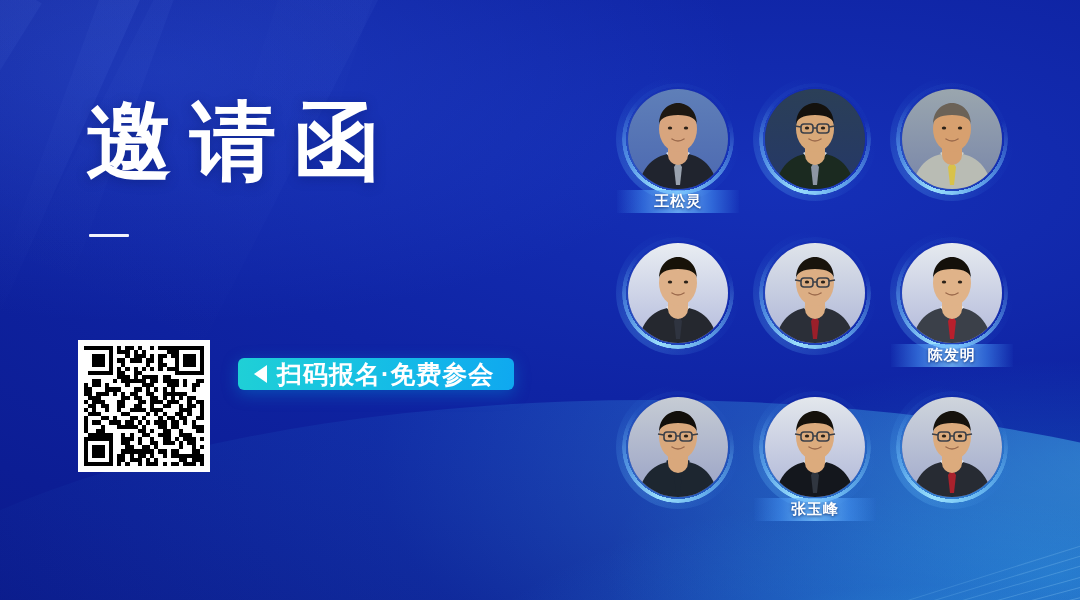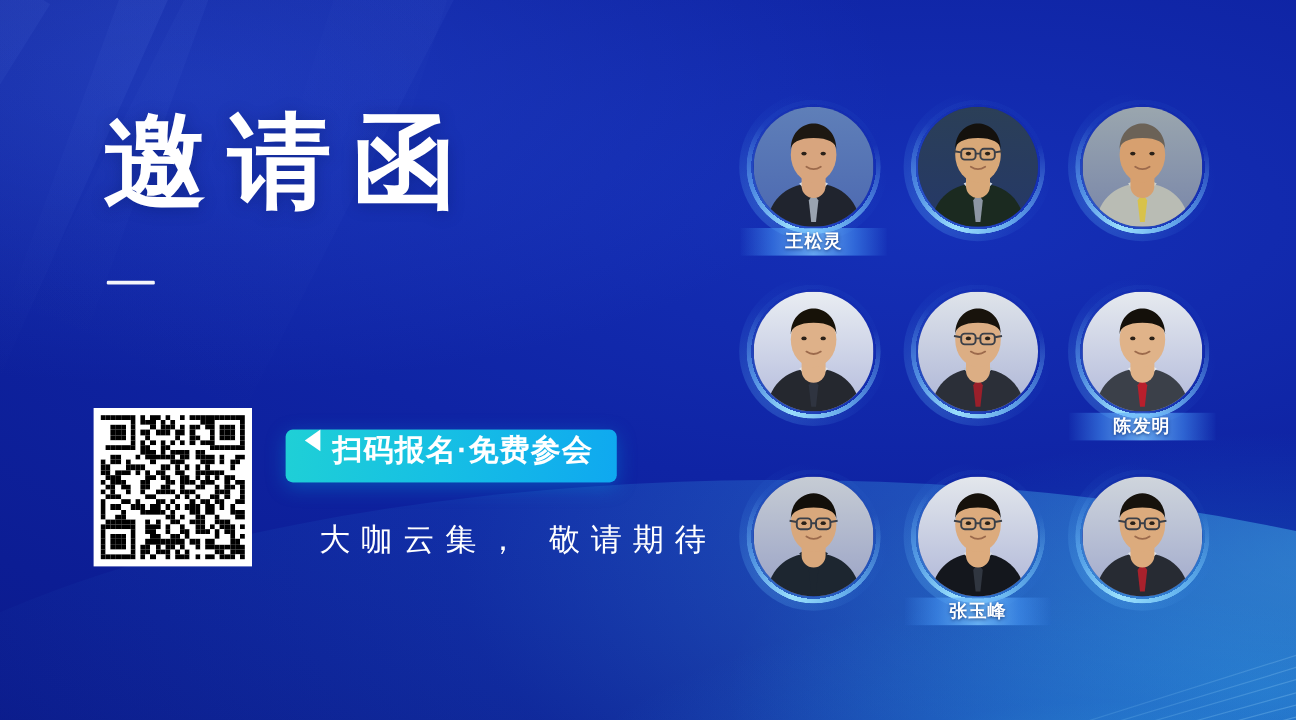--- a/index.html
+++ b/index.html
@@ -69,21 +69,20 @@
     border-radius: 50%;
     background: radial-gradient(ellipse at 78% 10%, rgba(90,225,255,0.40) 0%, rgba(50,160,240,0.10) 40%, rgba(20,60,180,0) 68%);
     pointer-events: none;
   }
 
   
   .left-col {
     position: absolute;
     left: 86px; top: 96px;
     width: 520px;
-    font-family: Liberation Mono, monospace;
   }
   .headline {
     color: #ffffff;
     font-size: 86px;
     font-weight: bold;
     letter-spacing: 18px;
     line-height: 1.05;
     margin: 0;
     text-shadow: 0 2px 12px rgba(0,20,90,0.35);
   }
@@ -122,23 +121,23 @@
     grid-template-rows: repeat(29, 1fr);
   }
   .qr-grid i { background: #000; display: block; }
 
   .cta-right {
     margin-left: 28px;
     padding-top: 18px;
   }
   .cta-button {
     display: inline-flex;
-    align-items: flex-start;
+    align-items: center;
     gap: 10px;
-    height: 44px;
+    height: 32px;
     padding: 0 20px 0 16px;
     border-radius: 6px;
     background: linear-gradient(100deg, #1fd0d6 0%, #16bfe4 48%, #0fa8f0 100%);
     box-shadow: 0 4px 16px rgba(0,160,230,0.35);
     cursor: pointer;
   }
   .cta-arrow {
     width: 0; height: 0;
     border-top: 9px solid transparent;
     border-bottom: 9px solid transparent;
@@ -1112,21 +1111,20 @@
           <i></i>
           <i style="background: rgb(255, 255, 255);"></i>
           <i></i>
         </div>
     </div>
     <div class="cta-right">
       <div class="cta-button">
         <span class="cta-arrow"></span>
         <span class="cta-label">扫码报名·免费参会</span>
       </div>
-      <div class="tagline">大咖云集， 敬请期待</div>
     </div>
   </div>
 
   <div class="grid" id="grid">
       <div class="person">
         <div class="ring-glow"></div>
         <div class="photo">
           <svg viewBox="0 0 100 100" preserveAspectRatio="xMidYMid slice">
             <defs>
               <linearGradient id="bgp0" x1="0" y1="0" x2="0" y2="1">

